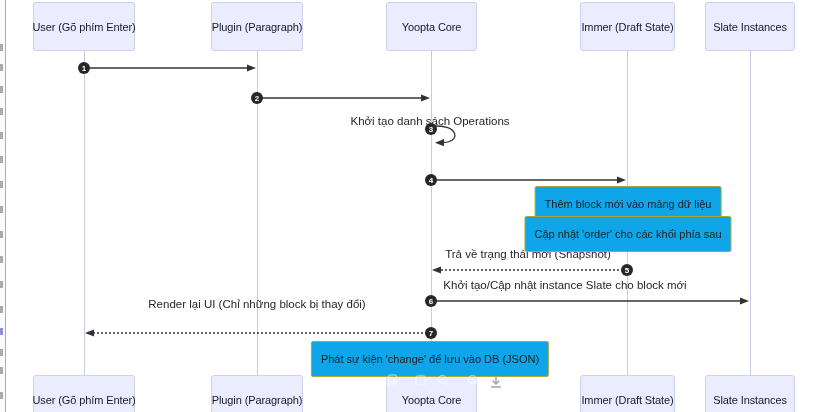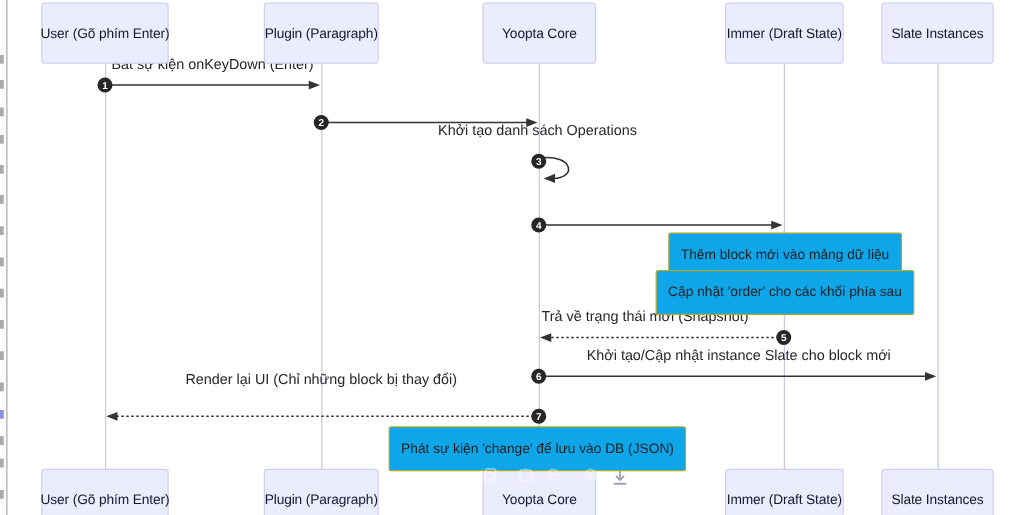--- a/index.html
+++ b/index.html
@@ -73,24 +73,23 @@
   <div class="participant" style="left:386px;top:2px;width:91px">Yoopta Core</div>
   <div class="participant" style="left:580px;top:2px;width:95px">Immer (Draft State)</div>
   <div class="participant" style="left:705px;top:2px;width:90px">Slate Instances</div>
 
   <div class="participant" style="left:33px;top:375px;width:102px">User (Gõ phím Enter)</div>
   <div class="participant" style="left:211px;top:375px;width:92px">Plugin (Paragraph)</div>
   <div class="participant" style="left:386px;top:375px;width:91px">Yoopta Core</div>
   <div class="participant" style="left:580px;top:375px;width:95px">Immer (Draft State)</div>
   <div class="participant" style="left:705px;top:375px;width:90px">Slate Instances</div>
 
-  <div class="msg-label" style="left:170px;top:46px">Bắt sự kiện onKeyDown (Enter)</div>
-  <div class="msg-label" style="left:430px;top:99px">Khởi tạo danh sách Operations</div>
-  <div class="msg-label" style="left:516px;top:248px">Trả về trạng thái mới (Snapshot)</div>
-  <div class="msg-label" style="left:591px;top:279px">Khởi tạo/Cập nhật instance Slate cho block mới</div>
+  <div class="msg-label" style="left:430px;top:115px">Khởi tạo danh sách Operations</div>
+  <div class="msg-label" style="left:528px;top:248px">Trả về trạng thái mới (Snapshot)</div>
+  <div class="msg-label" style="left:565px;top:279px">Khởi tạo/Cập nhật instance Slate cho block mới</div>
   <div class="msg-label" style="left:257px;top:298px">Render lại UI (Chỉ những block bị thay đổi)</div>
 
   <div class="note" style="left:628px;top:186px">Thêm block mới vào mảng dữ liệu</div>
   <div class="note" style="left:430px;top:341px">Phát sự kiện 'change' để lưu vào DB (JSON)</div>
   <div class="note" style="left:628px;top:216px">Cập nhật 'order' cho các khối phía sau</div>
 
   <svg class="wires" width="825" height="412" viewBox="0 0 825 412">
 
     <line x1="84" y1="68" x2="248" y2="68" stroke="#333333" stroke-width="1.3"></line>
     <polygon points="256,68 247,64.5 247,71.5" fill="#333333"></polygon>

